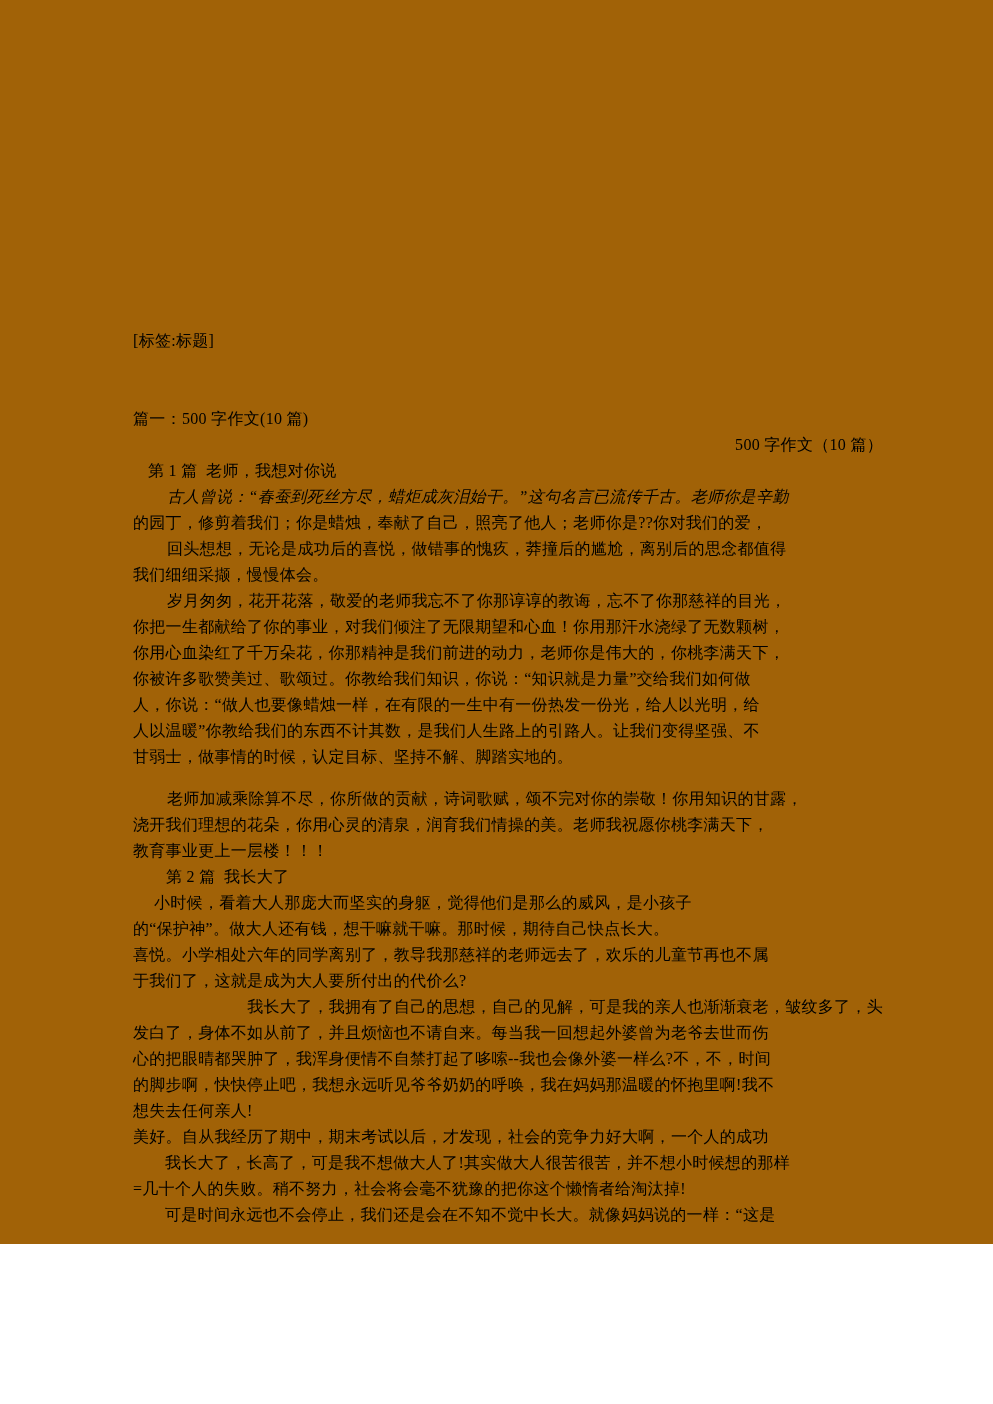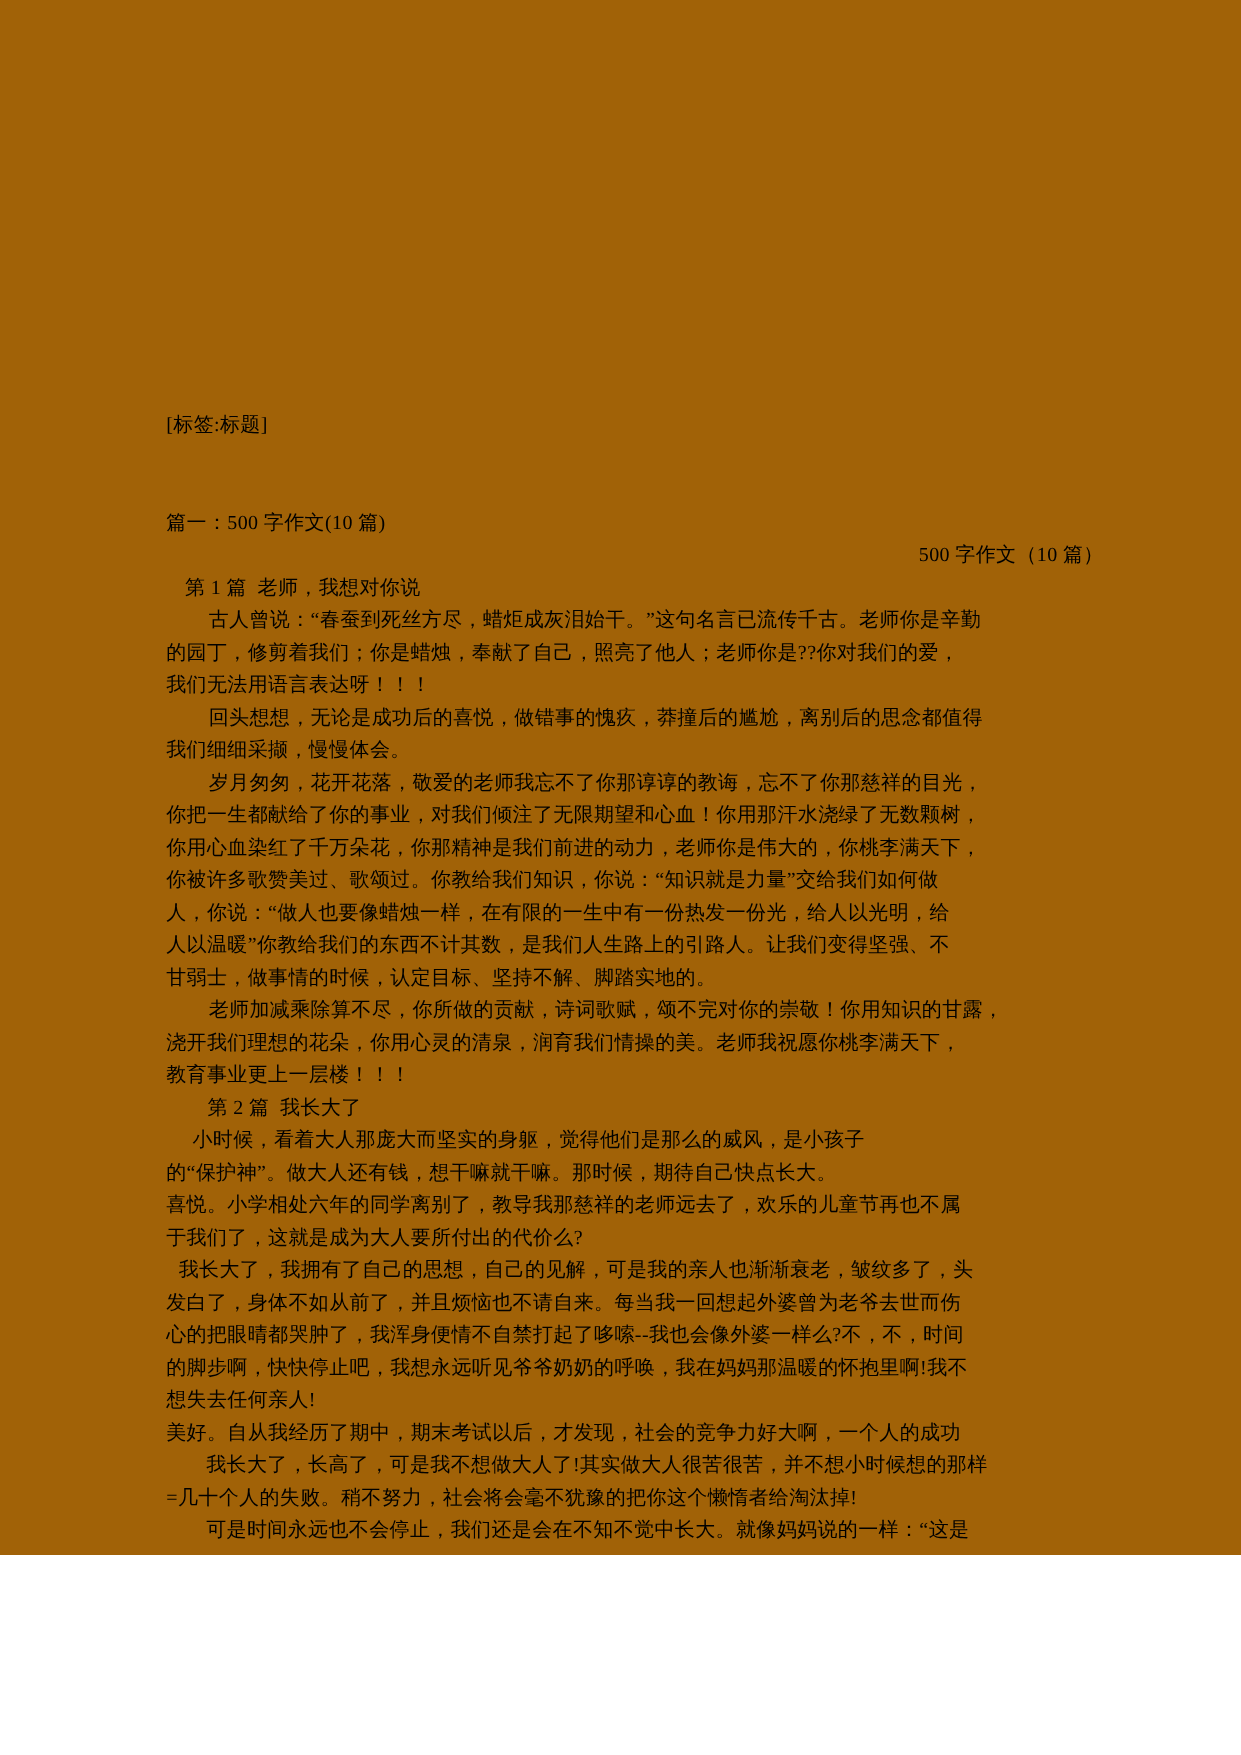--- a/index.html
+++ b/index.html
@@ -39,41 +39,40 @@
 <body>
 
 <div class="page">
   <div class="text-block">
       <div class="line">[标签:标题]</div>
       <div class="line"></div>
       <div class="line"></div>
       <div class="line">篇一：500 字作文(10 篇)</div>
       <div class="line" style="padding-left: 8px; text-align: right;">500 字作文（10 篇）</div>
       <div class="line" style="padding-left: 15px;">第 1 篇  老师，我想对你说</div>
-      <div class="line" style="padding-left: 34px;">古人曾说：“春蚕到死丝方尽，蜡炬成灰泪始干。”这句名言已流传千古。老师你是辛勤</div>
+      <div class="line" style="padding-left: 34px; font-style: italic;">古人曾说：“春蚕到死丝方尽，蜡炬成灰泪始干。”这句名言已流传千古。老师你是辛勤</div>
       <div class="line">的园丁，修剪着我们；你是蜡烛，奉献了自己，照亮了他人；老师你是??你对我们的爱，</div>
-      <div class="line">我们无法用语言表达呀！！！</div>
       <div class="line" style="padding-left: 34px;">回头想想，无论是成功后的喜悦，做错事的愧疚，莽撞后的尴尬，离别后的思念都值得</div>
       <div class="line">我们细细采撷，慢慢体会。</div>
       <div class="line" style="padding-left: 34px;">岁月匆匆，花开花落，敬爱的老师我忘不了你那谆谆的教诲，忘不了你那慈祥的目光，</div>
       <div class="line">你把一生都献给了你的事业，对我们倾注了无限期望和心血！你用那汗水浇绿了无数颗树，</div>
       <div class="line">你用心血染红了千万朵花，你那精神是我们前进的动力，老师你是伟大的，你桃李满天下，</div>
       <div class="line">你被许多歌赞美过、歌颂过。你教给我们知识，你说：“知识就是力量”交给我们如何做</div>
       <div class="line">人，你说：“做人也要像蜡烛一样，在有限的一生中有一份热发一份光，给人以光明，给</div>
       <div class="line">人以温暖”你教给我们的东西不计其数，是我们人生路上的引路人。让我们变得坚强、不</div>
       <div class="line">甘弱士，做事情的时候，认定目标、坚持不解、脚踏实地的。</div>
-      <div class="line" style="padding-left: 34px;">老师加减乘除算不尽，你所做的贡献，诗词歌赋，颂不完对你的崇敬！你用知识的甘露，</div>
+      <div class="line" style="padding-left: 34px; margin-top: 16px;">老师加减乘除算不尽，你所做的贡献，诗词歌赋，颂不完对你的崇敬！你用知识的甘露，</div>
       <div class="line">浇开我们理想的花朵，你用心灵的清泉，润育我们情操的美。老师我祝愿你桃李满天下，</div>
       <div class="line">教育事业更上一层楼！！！</div>
       <div class="line" style="padding-left: 33px;">第 2 篇  我长大了</div>
       <div class="line" style="padding-left: 21px;">小时候，看着大人那庞大而坚实的身躯，觉得他们是那么的威风，是小孩子</div>
       <div class="line">的“保护神”。做大人还有钱，想干嘛就干嘛。那时候，期待自己快点长大。</div>
       <div class="line">喜悦。小学相处六年的同学离别了，教导我那慈祥的老师远去了，欢乐的儿童节再也不属</div>
       <div class="line">于我们了，这就是成为大人要所付出的代价么?</div>
-      <div class="line" style="padding-left: 10px;">我长大了，我拥有了自己的思想，自己的见解，可是我的亲人也渐渐衰老，皱纹多了，头</div>
+      <div class="line" style="padding-left: 10px; text-align: right;">我长大了，我拥有了自己的思想，自己的见解，可是我的亲人也渐渐衰老，皱纹多了，头</div>
       <div class="line">发白了，身体不如从前了，并且烦恼也不请自来。每当我一回想起外婆曾为老爷去世而伤</div>
       <div class="line">心的把眼晴都哭肿了，我浑身便情不自禁打起了哆嗦--我也会像外婆一样么?不，不，时间</div>
       <div class="line">的脚步啊，快快停止吧，我想永远听见爷爷奶奶的呼唤，我在妈妈那温暖的怀抱里啊!我不</div>
       <div class="line">想失去任何亲人!</div>
       <div class="line">美好。自从我经历了期中，期末考试以后，才发现，社会的竞争力好大啊，一个人的成功</div>
       <div class="line" style="padding-left: 32px;">我长大了，长高了，可是我不想做大人了!其实做大人很苦很苦，并不想小时候想的那样</div>
       <div class="line">=几十个人的失败。稍不努力，社会将会毫不犹豫的把你这个懒惰者给淘汰掉!</div>
       <div class="line" style="padding-left: 32px;">可是时间永远也不会停止，我们还是会在不知不觉中长大。就像妈妈说的一样：“这是</div>
     </div>
 </div>

